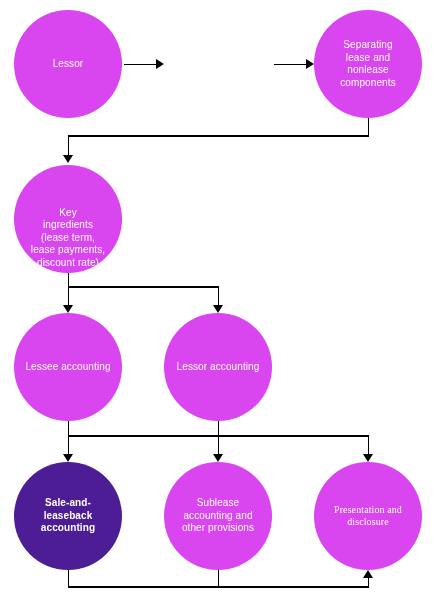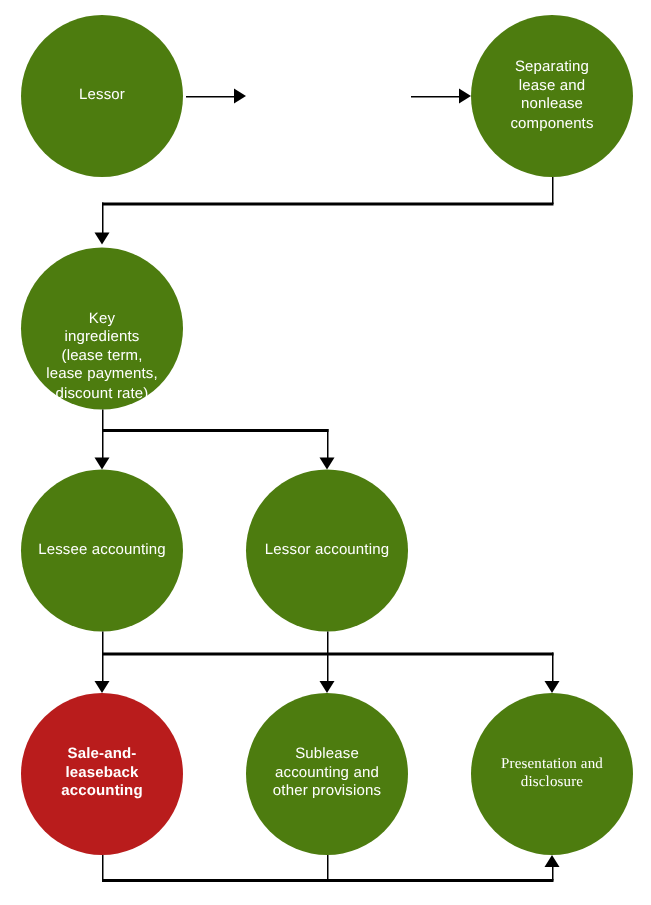--- a/index.html
+++ b/index.html
@@ -32,23 +32,23 @@
   }
   .node .label {
     display: block;
     width: 100%;
     color: #ffffff;
     font-size: 10px;
     line-height: 12.5px;
     letter-spacing: 0.1px;
     white-space: pre-line;
   }
-  .node.gray { background: #4d7c0f; }
+  .node.gray { background: #d946ef; }
   .node.gray .label { font-weight: normal; }
-  .node.navy { background: #b91c1c; }
+  .node.navy { background: #4c1d95; }
   .node.navy .label { font-weight: bold; }
 
   
   .conn {
     position: absolute;
     background: #000000;
   }
   .hline { height: 1.5px; }
   .vline { width: 1.5px; }
   .arrow {

